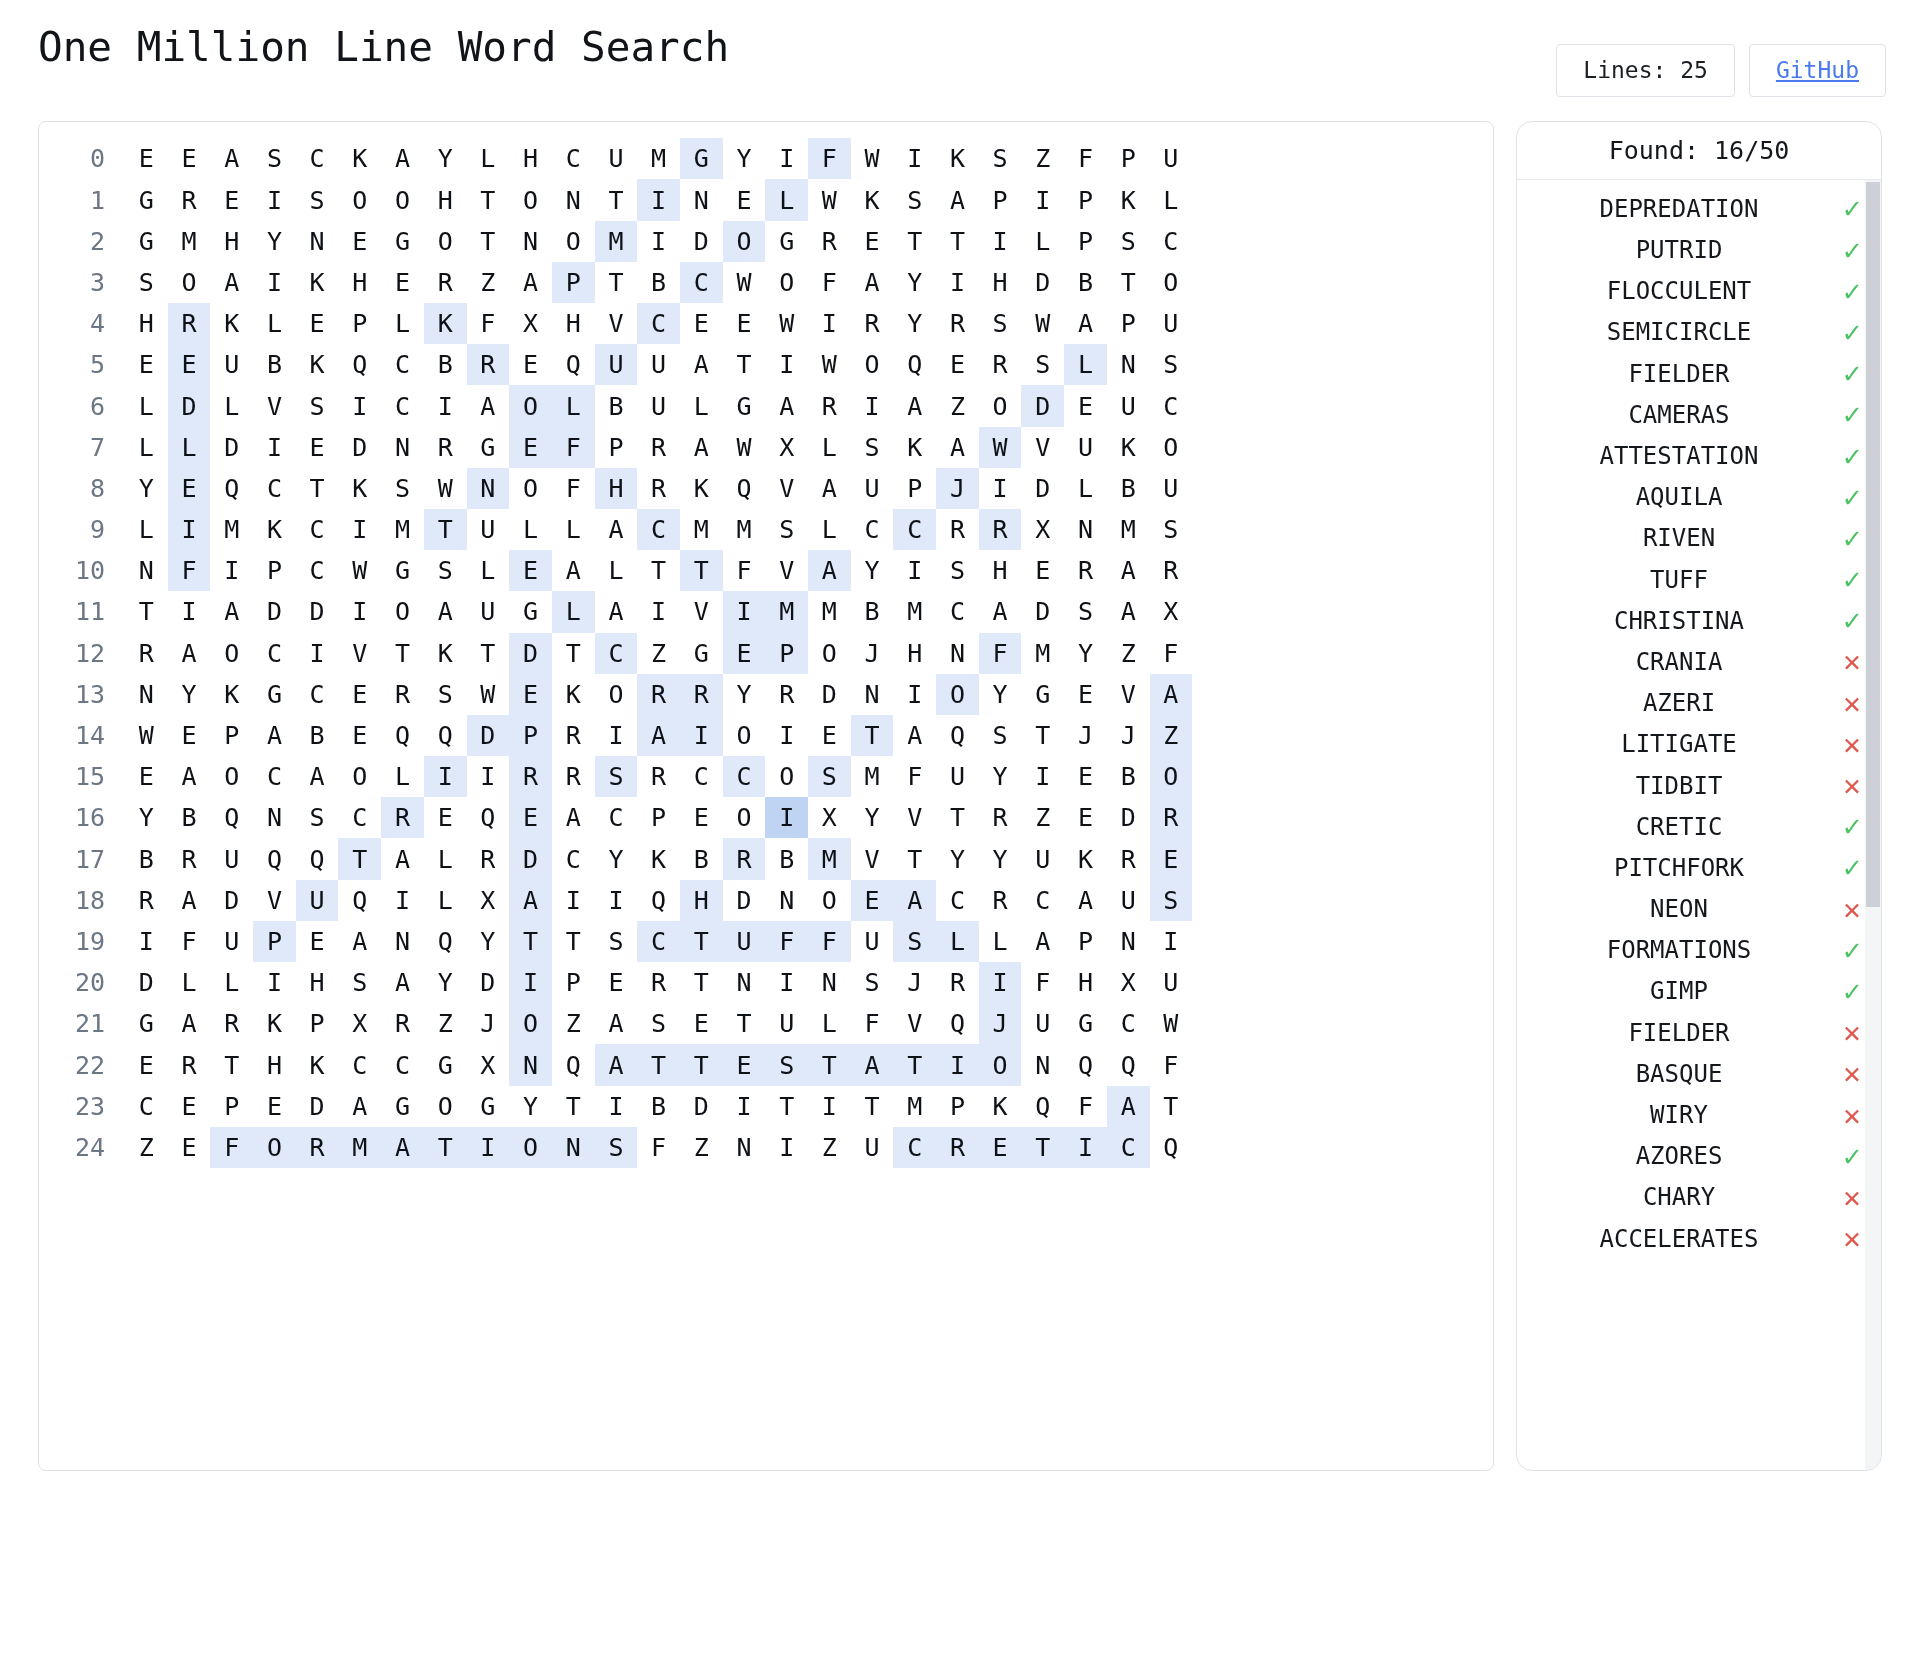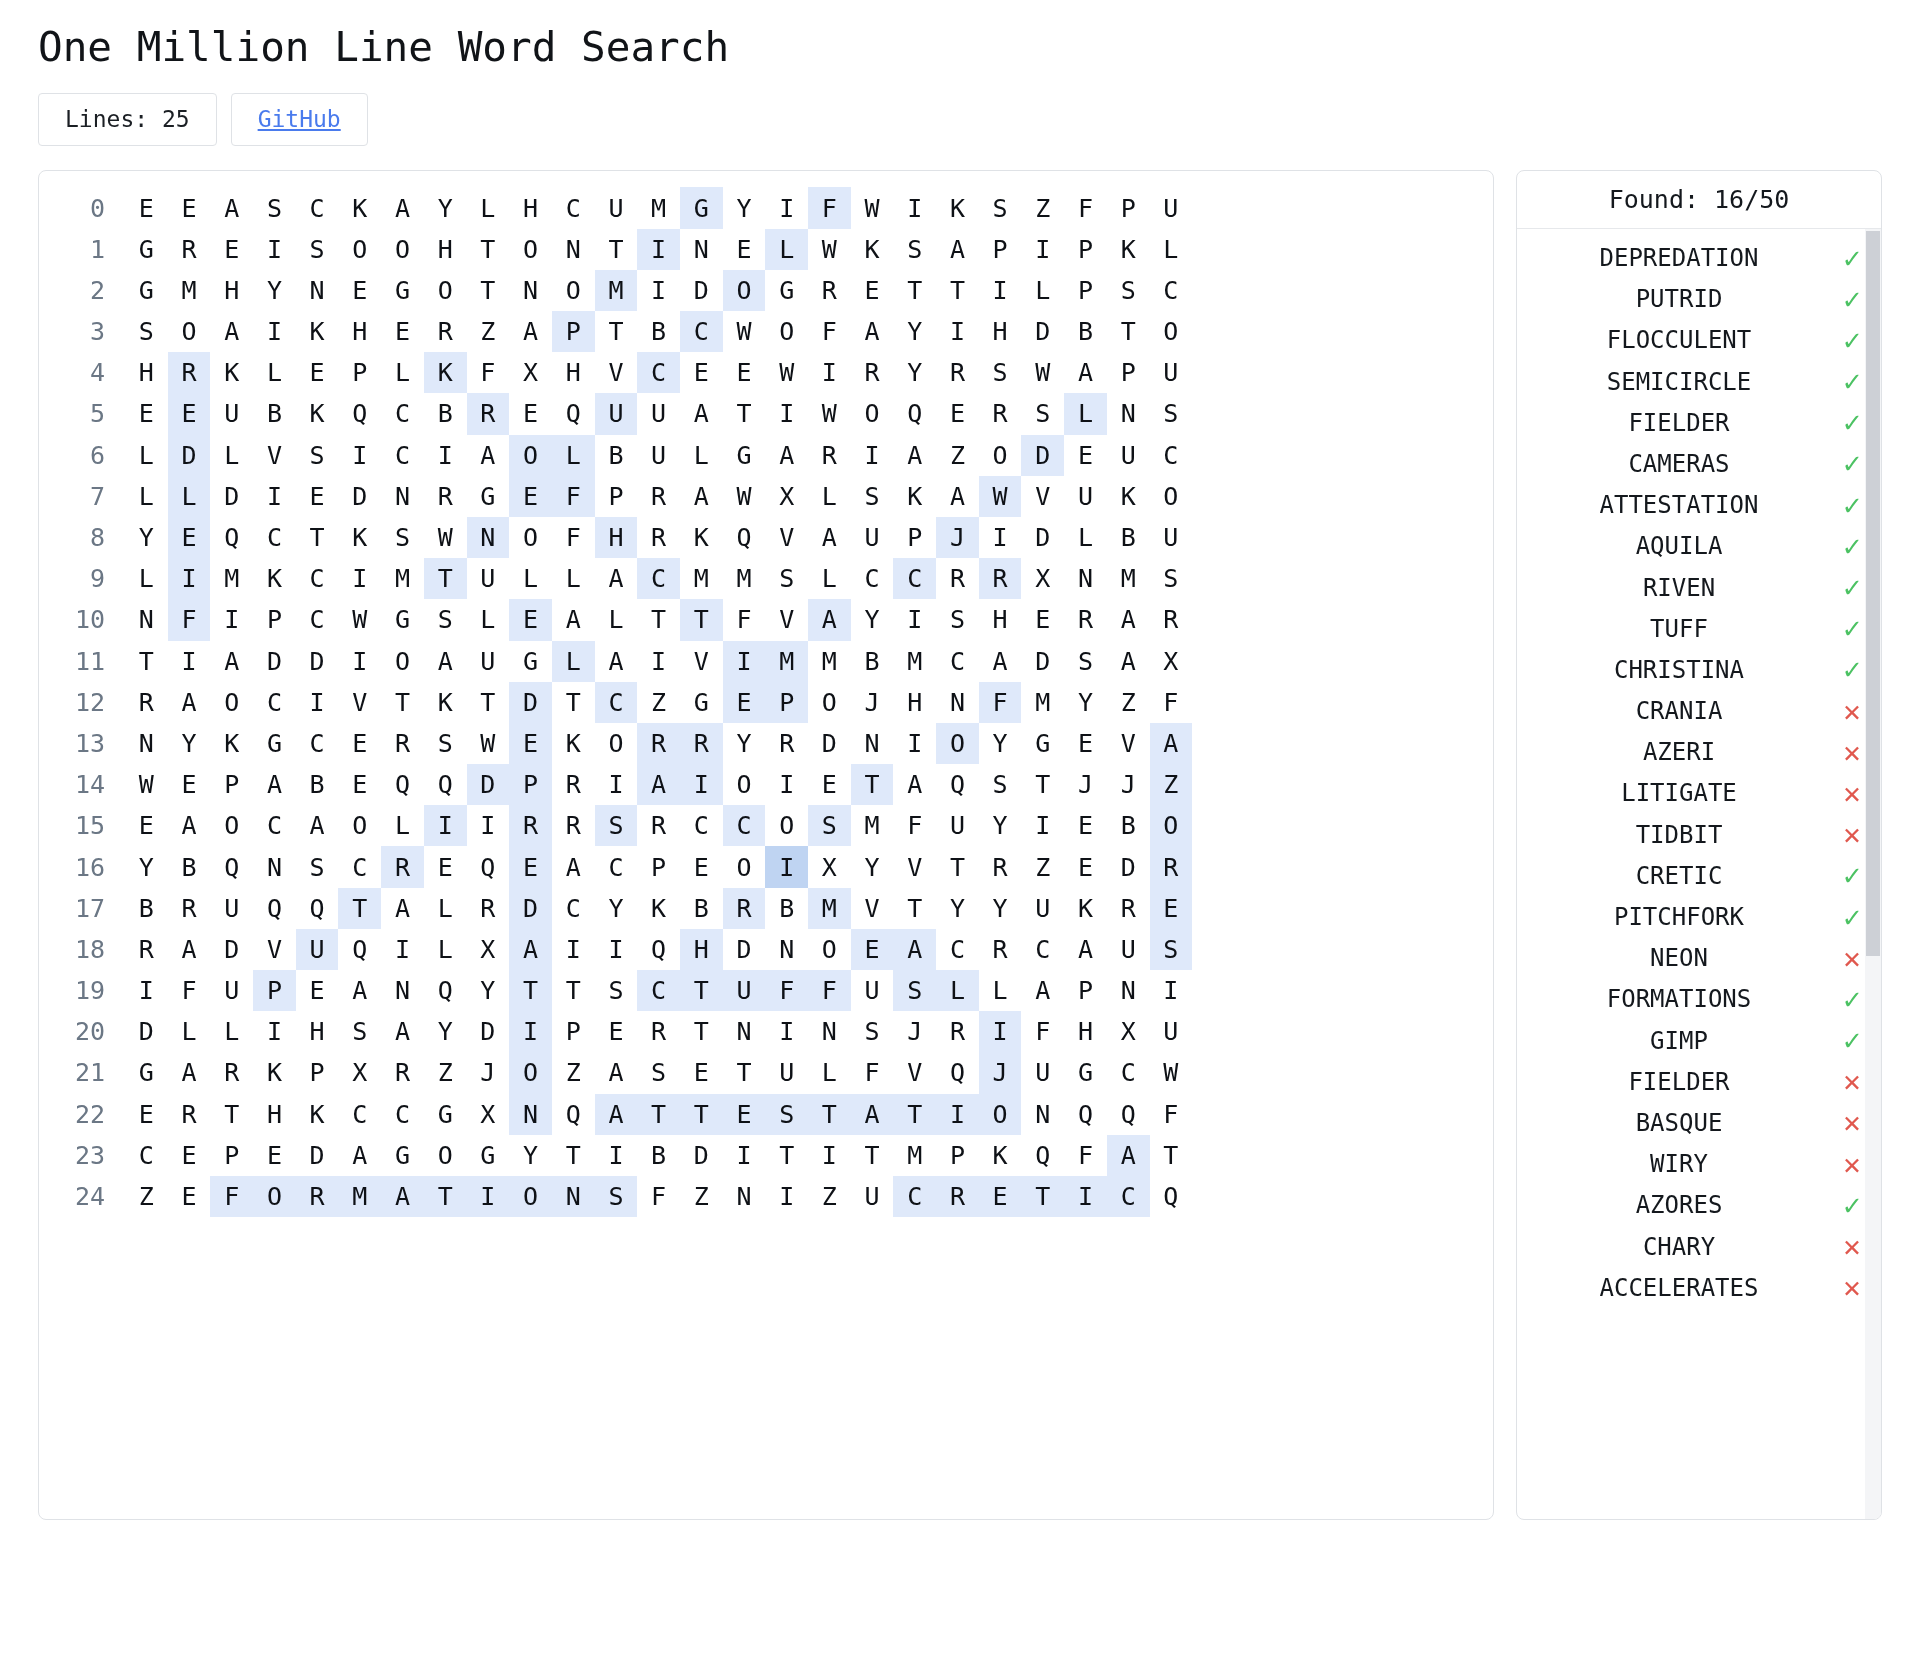--- a/index.html
+++ b/index.html
@@ -10,22 +10,22 @@
     font-family: "DejaVu Sans Mono", "Liberation Mono", monospace;
   }
   body { width: 1920px; height: 1658px; overflow: hidden; }
 
   .page { padding: 22px 26px 0 26px; }
 
   
   .header {
     display: flex;
     align-items: flex-start;
+    justify-content: space-between;
     padding: 0 8px 0 12px;
-    flex-direction: column;
   }
   .title-block { padding-top: 2px; }
   h1.app-title {
     margin: 0;
     font-size: 41px;
     font-weight: 400;
     letter-spacing: 0px;
     color: #111418;
     line-height: 1.15;
   }
@@ -131,21 +131,21 @@
     line-height: 1;
   }
   .cell.hl  { background: #dfe9fa; }
   .cell.hl2 { background: #bfd4f2; }
 
   
   .words-panel {
     flex: 0 0 366px;
     width: 366px;
     border: 1px solid #dfe2e6;
-    border-radius: 8px;
+    border-radius: 16px;
     background: #fff;
     display: flex;
     flex-direction: column;
     height: 1350px;
     overflow: hidden;
   }
   .words-head {
     height: 58px;
     flex: 0 0 58px;
     display: flex;

